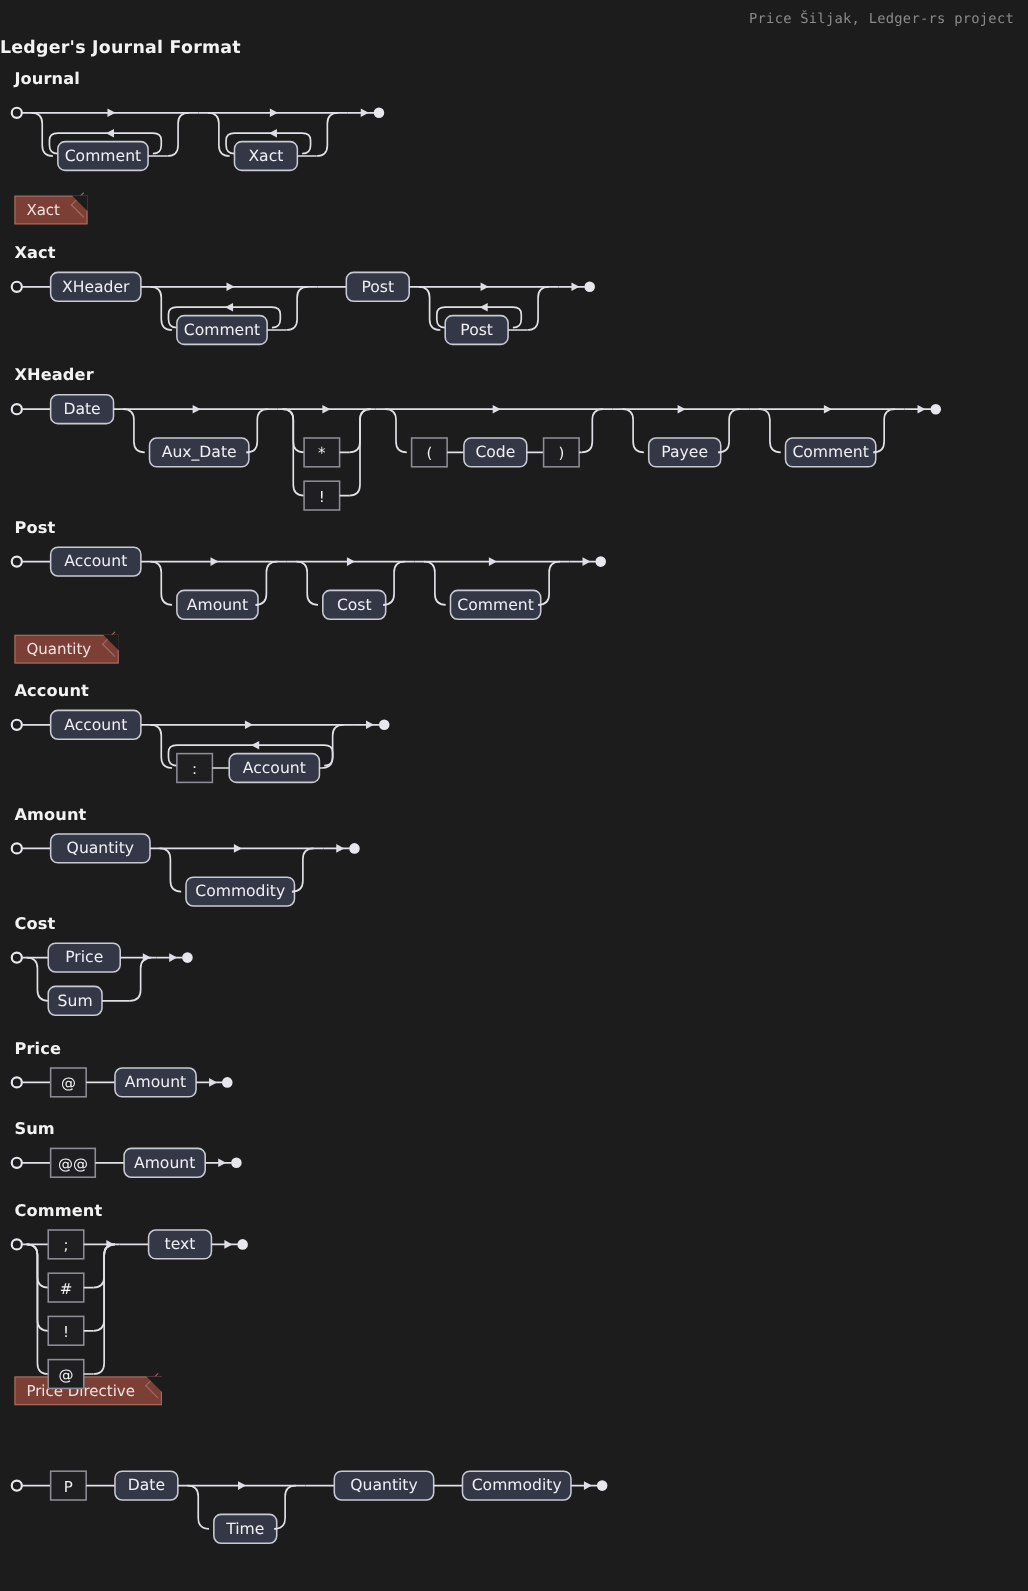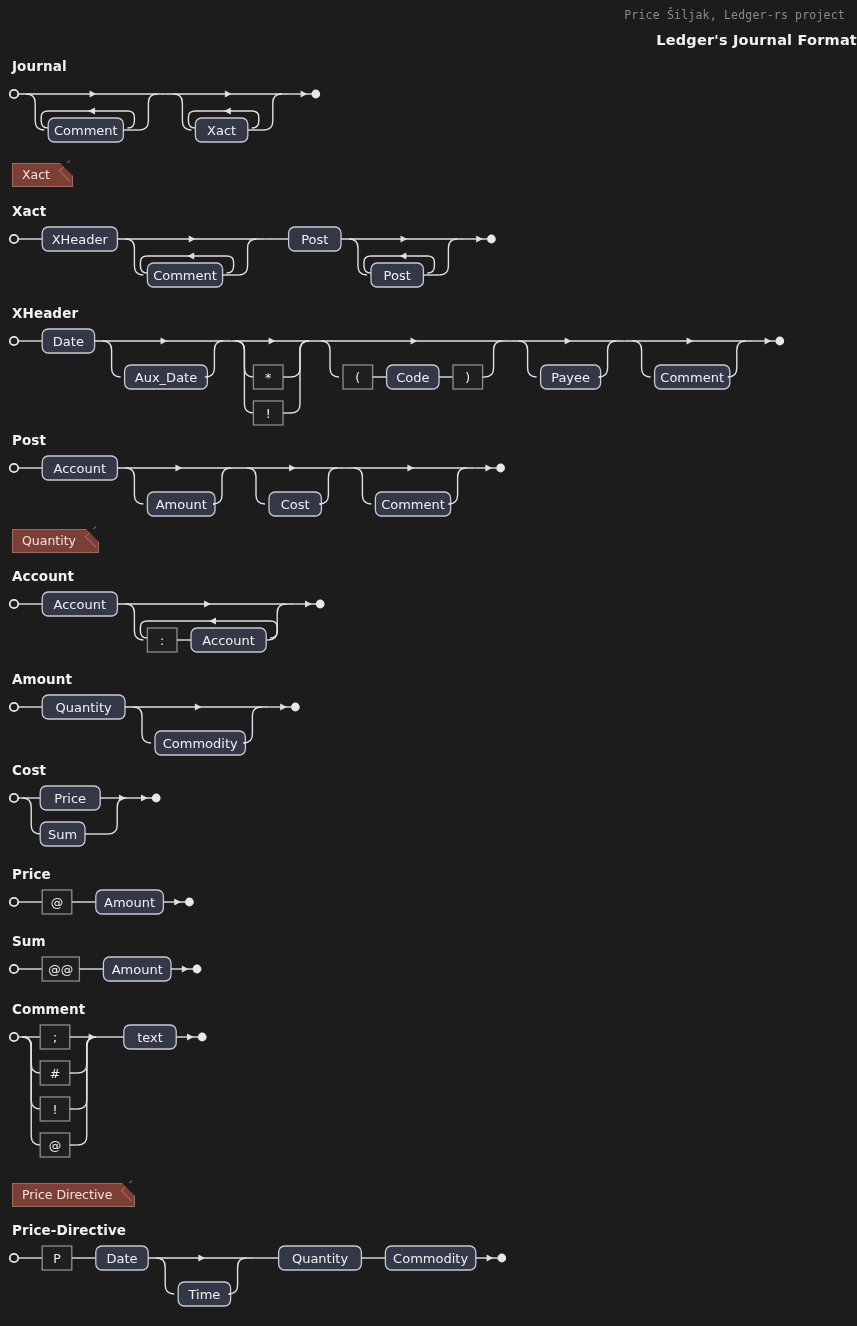--- a/index.html
+++ b/index.html
@@ -22,21 +22,21 @@
     font-family: "DejaVu Sans Mono", monospace;
     font-size: 11.5px;
     color: #8a8a8a;
     letter-spacing: .2px;
   }
   #doc-title {
     position: absolute;
     top: 32px;
     left: 0;
     width: 857px;
-    text-align: right;
+    text-align: left;
     font-size: 14.5px;
     font-weight: bold;
     color: #f2f2f2;
     letter-spacing: .2px;
   }
   .section {
     position: absolute;
     left: 0;
     width: 851px;
   }
@@ -108,21 +108,21 @@
 </style>
 </head>
 <body>
 
 <div id="credit">Price Šiljak, Ledger-rs project</div>
 <div id="doc-title">Ledger's Journal Format</div>
 
 <div id="tag-layer">
     <div class="section" style="top: 163px;"><div class="tag">Xact</div></div>
     <div class="section" style="top: 529px;"><div class="tag">Quantity</div></div>
-    <div class="section" style="top: 1183px;"><div class="tag">Price Directive</div></div>
+    <div class="section" style="top: 1147px;"><div class="tag">Price Directive</div></div>
   </div>
 <div id="diagram-layer">
     <div class="section" style="top: 58px;">
       <div class="rule-title">Journal</div>
       <svg class="rr" width="857" height="88">
         <g>
           <circle cx="14" cy="16" r="4.2" class="endpoint-open"></circle>
           <line x1="18.2" y1="16" x2="165.39999999999998" y2="16"></line>
           <polygon points="89.544,12.4 96.244,16 89.544,19.6" class="arrow"></polygon>
           <path d="M 26.2 16 q 9 0 9 9 L 35.2 43 q 0 9 9 9"></path>
@@ -407,21 +407,20 @@
           <line x1="99.8" y1="16" x2="123.8" y2="16"></line>
           <rect x="123.8" y="4" width="52.4" height="24" rx="6" ry="6" class="nonterm"></rect>
           <text x="150" y="16.5">text</text>
           <line x1="176.2" y1="16" x2="198.2" y2="16"></line>
           <polygon points="187,12.4 193.7,16 187,19.6" class="arrow"></polygon>
           <circle cx="202.2" cy="16" r="4.4" class="endpoint-solid"></circle>
         </g>
       </svg>
     </div>
     <div class="section" style="top: 1222px;">
-      <div class="rule-title">Price-Directive</div>
       <svg class="rr" width="857" height="88">
         <g>
           <circle cx="14" cy="16" r="4.2" class="endpoint-open"></circle>
           <line x1="18.2" y1="16" x2="42.2" y2="16"></line>
           <rect x="42.2" y="4" width="29.6" height="24" rx="0" ry="0" class="term"></rect>
           <text x="57" y="16.5" class="small">P</text>
           <line x1="71.80000000000001" y1="16" x2="95.80000000000001" y2="16"></line>
           <rect x="95.80000000000001" y="4" width="52.4" height="24" rx="6" ry="6" class="nonterm"></rect>
           <text x="122.00000000000001" y="16.5">Date</text>
           <line x1="148.20000000000002" y1="16" x2="254.60000000000002" y2="16"></line>

